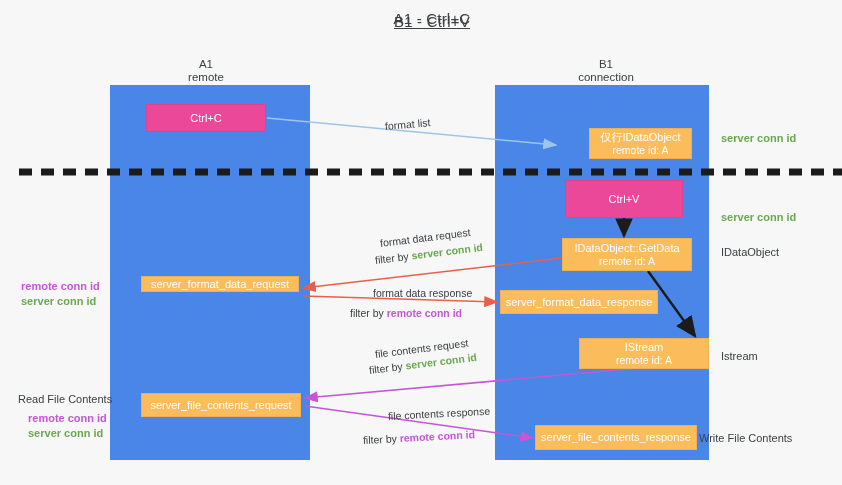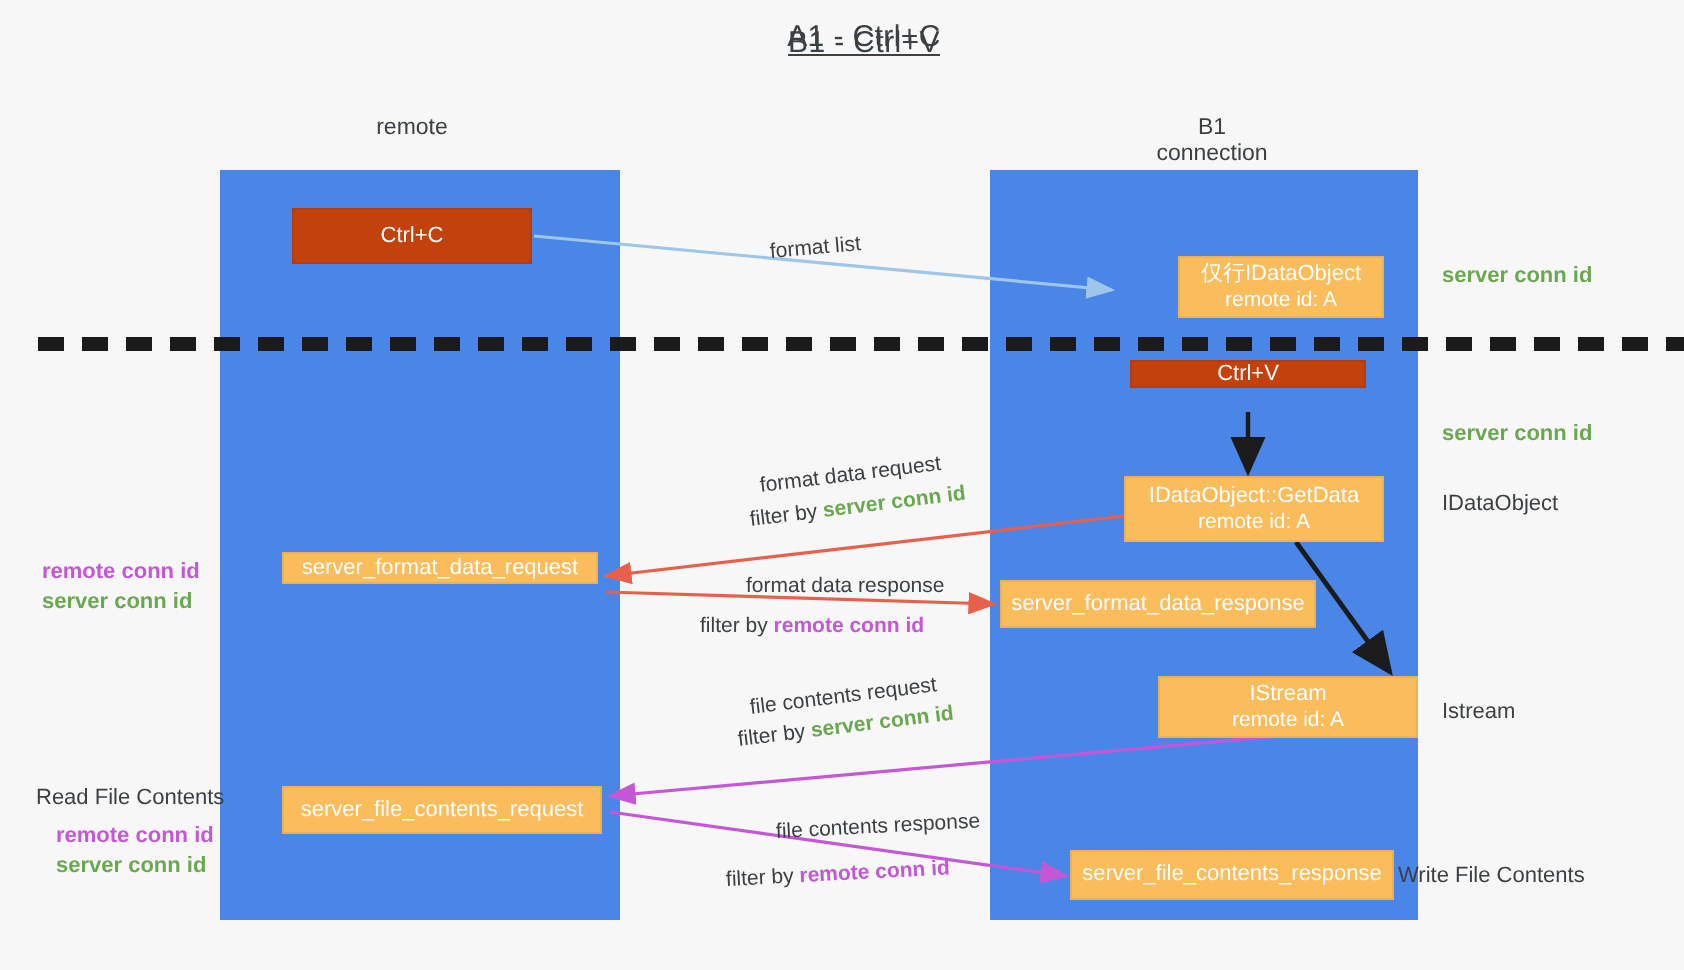--- a/index.html
+++ b/index.html
@@ -48,21 +48,21 @@
     display: flex;
     flex-direction: column;
     align-items: center;
     justify-content: center;
     text-align: center;
     color: #ffffff;
     font-size: 11px;
     line-height: 13px;
     border: 1px solid rgba(0,0,0,0.06);
   }
-  .node.green { background: #c2410c; }
+  .node.green { background: #ec4899; }
   .node.orange { background: #fbbc5c; }
   .node .l2 { font-size: 10.5px; }
   .edge-label {
     position: absolute;
     font-size: 10.5px;
     color: #3c4043;
     white-space: nowrap;
     line-height: 14px;
   }
   .edge-label.rot { transform-origin: left center; }
@@ -87,20 +87,21 @@
 </style>
 </head>
 <body>
 
 <div id="canvas">
 
   <div class="title-line" style="top:10px;">A1 - Ctrl+C</div>
   <div class="title-line" style="top:13px;text-decoration:underline;">B1 - Ctrl+V</div>
 
   <div class="col-header" style="left:120px; top:58px; width:150px;">
+    <div>A1</div>
     <div>remote</div>
   </div>
   <div class="col-header" style="left:520px; top:58px; width:150px;">
     <div>B1</div>
     <div>connection</div>
   </div>
 
   <div class="lane" style="left:99px; top:85px; width:200px; height:375px;"></div>
   <div class="lane" style="left:484px; top:85px; width:214px; height:375px;"></div>
 
@@ -139,21 +140,21 @@
 
   <div class="node green" style="left:135px; top:104px; width:120px; height:28px;">
     <div>Ctrl+C</div>
   </div>
 
   <div class="node orange" style="left:578px; top:128px; width:103px; height:31px;">
     <div>仅行IDataObject</div>
     <div class="l2">remote id: A</div>
   </div>
 
-  <div class="node green" style="left:554px; top:180px; width:118px; height:14px;">
+  <div class="node green" style="left:554px; top:180px; width:118px; height:38px;">
     <div>Ctrl+V</div>
   </div>
 
   <div class="node orange" style="left:551px; top:238px; width:130px; height:33px;">
     <div>IDataObject::GetData</div>
     <div class="l2">remote id: A</div>
   </div>
 
   <div class="node orange" style="left:130px; top:276px; width:158px; height:16px;">
     <div>server_format_data_request</div>

